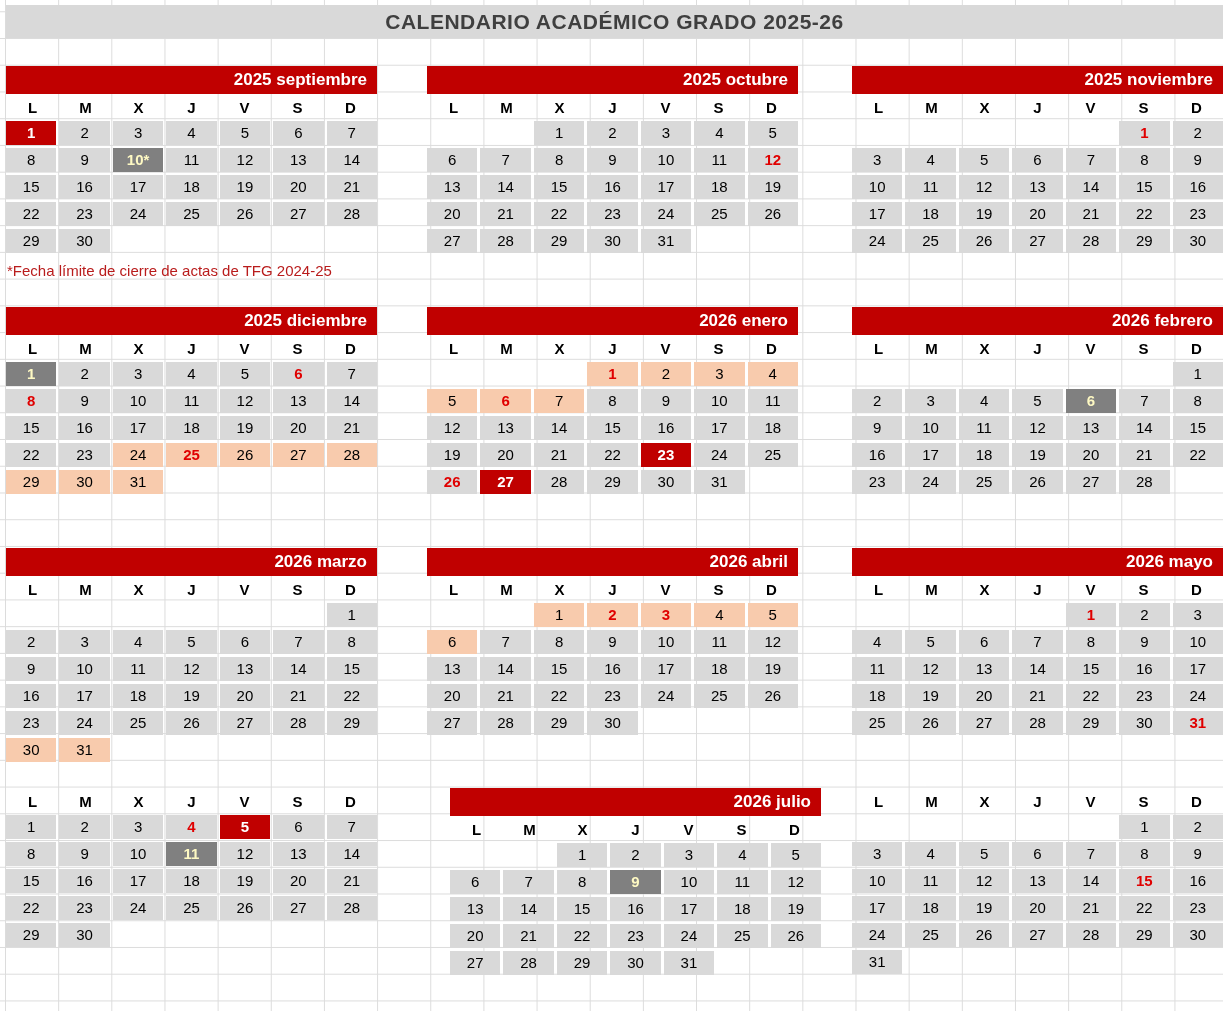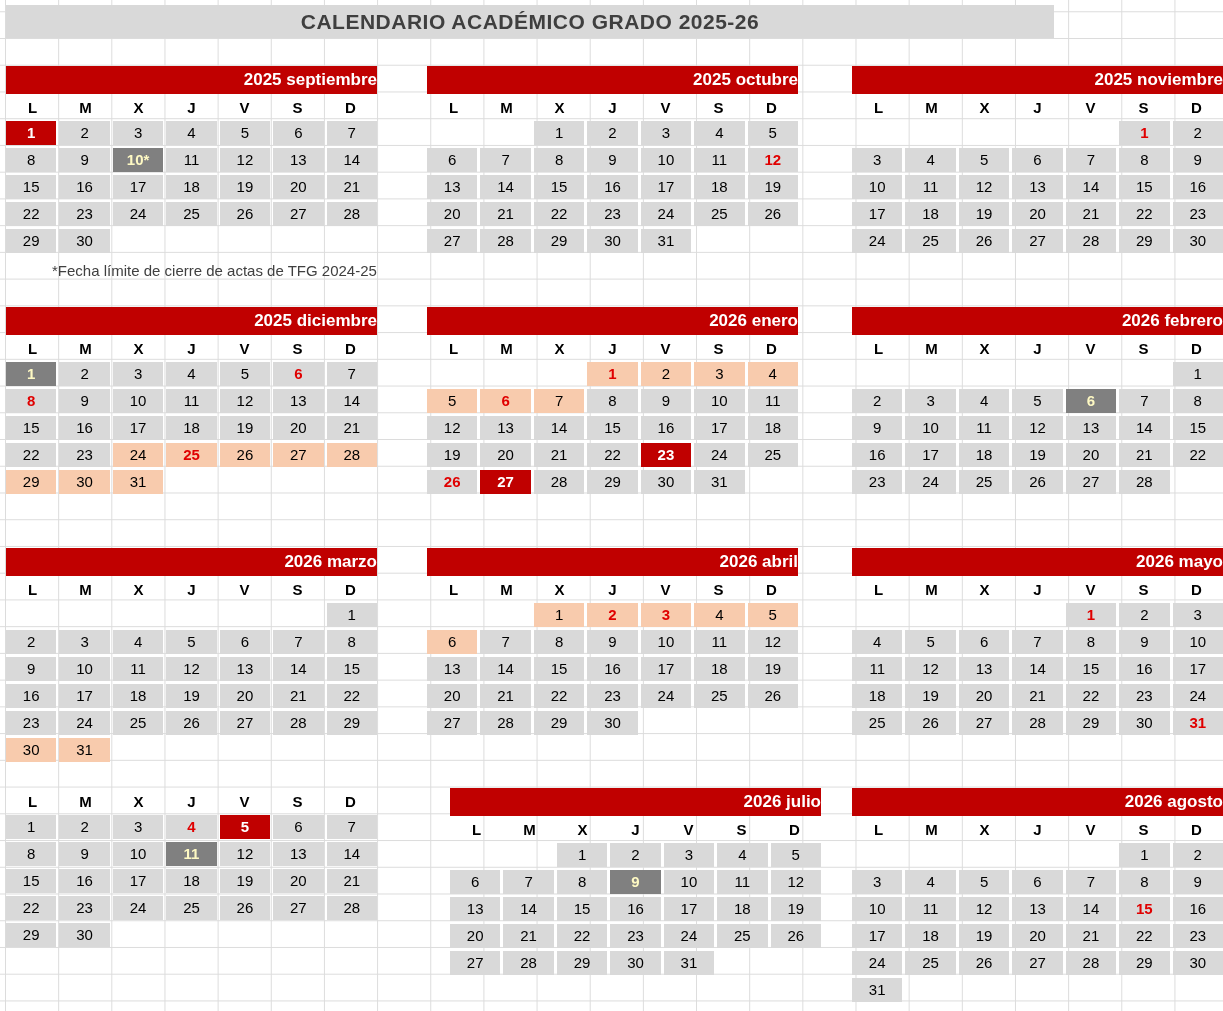--- a/index.html
+++ b/index.html
@@ -10,37 +10,37 @@
     background-color: #FFFFFF;
     background-image:
       linear-gradient(to right, #DCDCDC 1px, transparent 1px),
       linear-gradient(to bottom, #DCDCDC 1px, transparent 1px);
     background-size: 53.17px 26.74px;
     background-position: 5px 38px;
     overflow: hidden;
   }
   .title-bar {
     position: absolute;
-    left: 6px; top: 5px; width: 1048px; height: 33px;
+    left: 6px; top: 5px; width: 1217px; height: 33px;
     background: var(--title-bg, #D9D9D9);
     color: var(--title-text, #3F3F3F);
     font-size: 21px; font-weight: bold;
     text-align: center; line-height: 33px;
     letter-spacing: 0.5px;
   }
   .month {
     position: absolute;
     width: 371px;
   }
   .month-header {
     height: 28px; line-height: 28px;
     background: var(--month-header-bg, #C00000);
     color: var(--month-header-text, #FFFFFF);
     font-size: 17px; font-weight: bold;
-    text-align: right; 
+    text-align: right; padding-right: 10px;
   }
   .dow {
     display: grid;
     grid-template-columns: repeat(7, 1fr);
     height: 27px;
   }
   .dow span {
     text-align: center;
     font-size: 15px; font-weight: bold;
     line-height: 27px;
@@ -63,23 +63,22 @@
   .d-vacation { background: var(--vacation-bg, #F8CBAD); }
   .d-event { background: var(--event-bg, #C00000); color: #FFFFFF; font-weight: bold; }
   .d-deadline { background: var(--deadline-bg, #808080); color: #fef9c3; font-weight: bold; }
   .d-holiday-text { background: var(--class-bg, #D9D9D9); color: var(--holiday-text, #E00000); font-weight: bold; }
   .d-holiday-text-vac { background: var(--vacation-bg, #F8CBAD); color: var(--holiday-text, #E00000); font-weight: bold; }
   .footnote {
     position: absolute;
     left: 7px; top: 258px;
     height: 27px; line-height: 25px;
     font-size: 15px;
-    color: #404040;
+    color: #b91c1c;
     white-space: nowrap;
-    margin-left: 45px;
   }
 </style>
 </head>
 <body>
 
 <div class="title-bar">CALENDARIO ACADÉMICO GRADO 2025-26</div>
 
 <div id="months">
     <div class="month" style="left: 6px; top: 66px;">
       <div class="month-header">2025 septiembre</div>
@@ -592,21 +591,20 @@
         <div class="day d-class">25</div>
         <div class="day d-class">26</div>
         <div class="day d-class">27</div>
         <div class="day d-class">28</div>
         <div class="day d-class">29</div>
         <div class="day d-class">30</div>
         <div class="day d-class">31</div>
       </div>
     </div>
     <div class="month" style="left: 852px; top: 788px;">
-      <div class="month-header">2026 agosto</div>
       <div class="dow">
         <span>L</span>
         <span>M</span>
         <span>X</span>
         <span>J</span>
         <span>V</span>
         <span>S</span>
         <span>D</span>
       </div>
       <div class="days">

